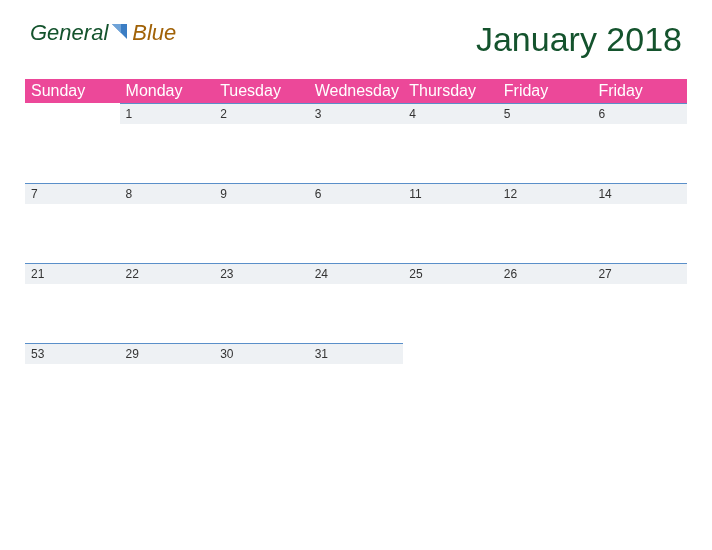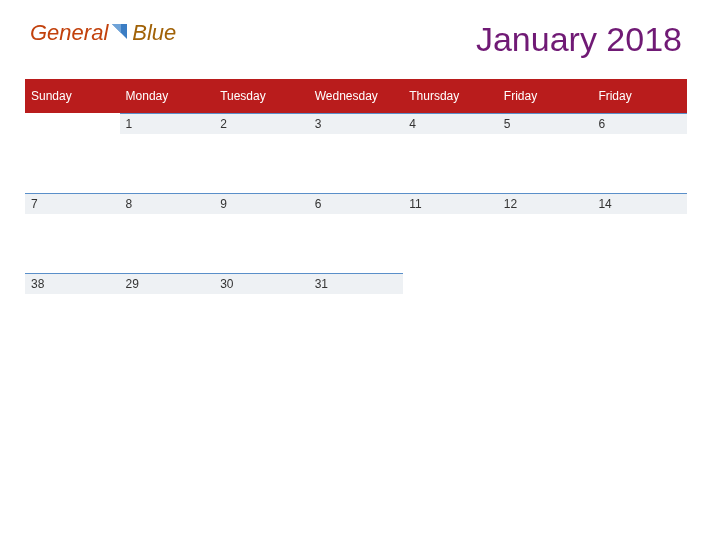--- a/index.html
+++ b/index.html
@@ -18,45 +18,45 @@
   }
   .logo {
     display: flex;
     align-items: center;
     font-size: 22px;
     font-weight: 400;
     color: #555;
     font-style: italic;
     gap: 2px;
   }
-  .logo-general { color: #c2410c; }
+  .logo-general { color: #14532d; }
   .logo-triangle {
     display: inline-block;
     margin: 0 1px;
   }
   .logo-blue { color: #a16207; }
   .title {
     font-size: 34px;
     font-weight: 400;
-    color: #701a75;
+    color: #14532d;
     text-align: right;
   }
   .calendar {
     width: calc(100% - 50px);
     margin: 10px 25px 0 25px;
     border-collapse: collapse;
     table-layout: fixed;
   }
   .calendar th {
-    background: #b91c1c;
+    background: #ec4899;
     color: #ffffff;
     font-weight: 400;
-    font-size: 12px;
+    font-size: 16px;
     text-align: left;
-    padding: 10px 6px;
+    padding: 3px 6px;
     border: none;
   }
   .calendar td {
     height: 80px;
     vertical-align: top;
     font-size: 12px;
     color: #333;
     padding: 0;
     border: none;
   }
@@ -146,21 +146,44 @@
         </td>
       <td>
           <span class="daynum">12</span>
         </td>
       <td>
           <span class="daynum">14</span>
         </td>
     </tr>
     <tr>
       <td>
-          <span class="daynum">38</span>
+          <span class="daynum">21</span>
+        </td>
+      <td>
+          <span class="daynum">22</span>
+        </td>
+      <td>
+          <span class="daynum">23</span>
+        </td>
+      <td>
+          <span class="daynum">24</span>
+        </td>
+      <td>
+          <span class="daynum">25</span>
+        </td>
+      <td>
+          <span class="daynum">26</span>
+        </td>
+      <td>
+          <span class="daynum">27</span>
+        </td>
+    </tr>
+    <tr>
+      <td>
+          <span class="daynum">53</span>
         </td>
       <td>
           <span class="daynum">29</span>
         </td>
       <td>
           <span class="daynum">30</span>
         </td>
       <td>
           <span class="daynum">31</span>
         </td>

